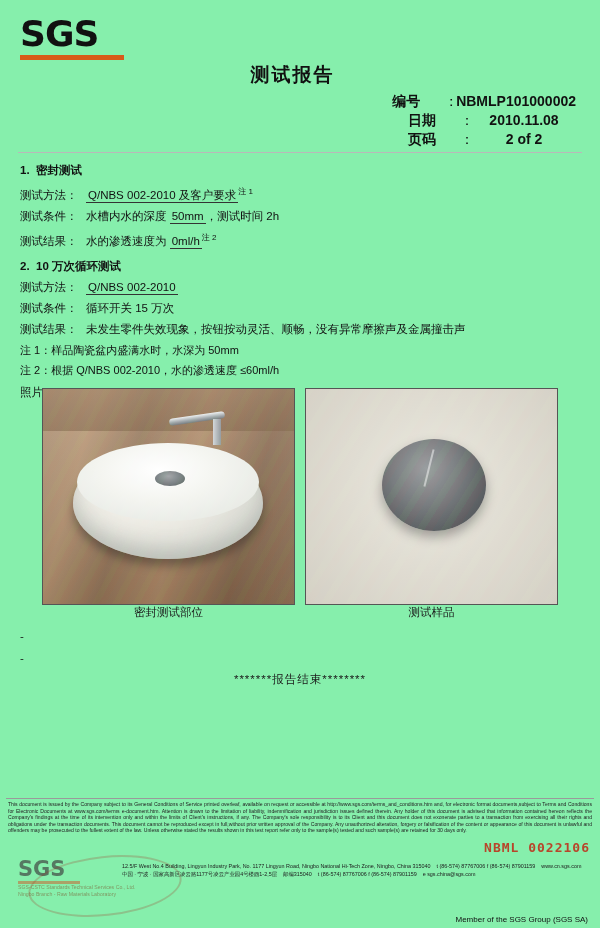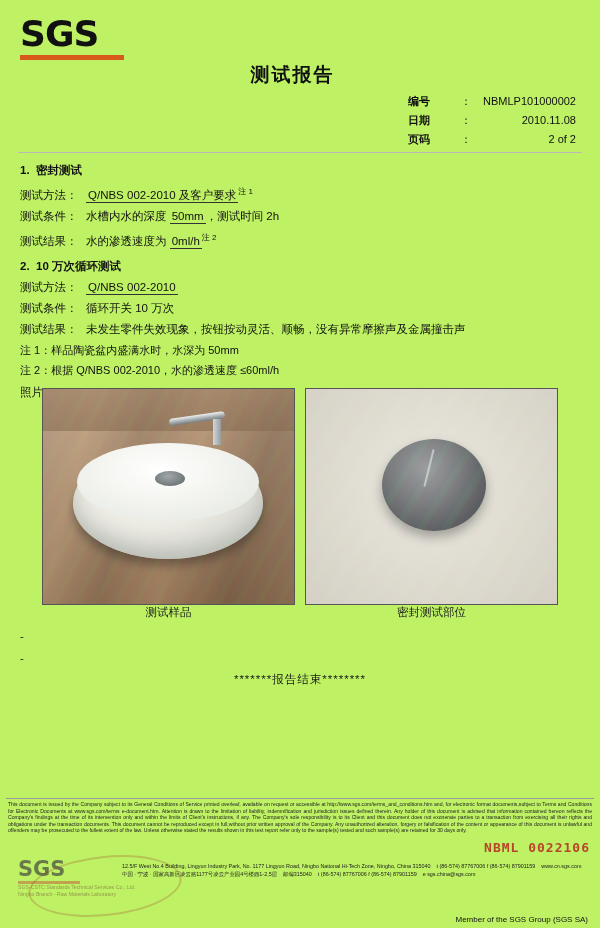--- a/index.html
+++ b/index.html
@@ -12,21 +12,21 @@
     background: #ffffff;
     font-family: "Liberation Sans", sans-serif;
     color: #1a1a1a;
     overflow: hidden;
     position: relative;
   }
   .page {
     position: relative;
     width: 600px;
     height: 928px;
-    background: #bef264;
+    background: #86efac;
     box-sizing: border-box;
   }
   
   .sgs-logo {
     position: absolute;
     left: 20px;
     top: 14px;
     width: 110px;
     height: 42px;
   }
@@ -54,42 +54,42 @@
     text-align: center;
     font-size: 19px;
     font-weight: bold;
     letter-spacing: 2px;
     color: #111;
   }
   .meta {
     position: absolute;
     right: 24px;
     top: 92px;
-    font-size: 11px;
+    font-size: 14px;
     line-height: 19px;
     color: #111;
   }
   .meta .row {
     display: flex;
     justify-content: flex-end;
     white-space: nowrap;
   }
   .meta .k {
     width: 52px;
     text-align: left;
     font-weight: bold;
   }
   .meta .c {
     width: 12px;
     text-align: center;
   }
   .meta .v {
     min-width: 104px;
-    text-align: right;
-    font-weight: normal;
+    text-align: center;
+    font-weight: bold;
   }
   .rule {
     position: absolute;
     left: 18px;
     right: 18px;
     top: 152px;
     border-top: 1px solid #b9b9b9;
   }
   
   .content {
@@ -447,21 +447,21 @@
 
     <div class="sec-title">
       <span class="num">2.</span><span>10 万次循环测试</span>
     </div>
 
     <div class="line">
       <span class="lbl">测试方法：</span><span class="val-u">Q/NBS 002-2010</span>
     </div>
 
     <div class="line">
-      <span class="lbl">测试条件：</span><span>循环开关 10 万次</span>
+      <span class="lbl">测试条件：</span><span>循环开关 15 万次</span>
     </div>
 
     <div class="line">
       <span class="lbl">测试结果：</span><span>未发生零件失效现象，按钮按动灵活、顺畅，没有异常摩擦声及金属撞击声</span>
     </div>
 
     <div class="note">注 1：样品陶瓷盆内盛满水时，水深为 50mm</div>
     <div class="note">注 2：根据 Q/NBS 002-2010，水的渗透速度 ≤60ml/h</div>
 
     <div class="photos-label">照片：</div>
@@ -483,22 +483,22 @@
     </div>
     <div class="photo-box">
       <div class="photo-inner p2">
         <div class="stopper"></div>
         <div class="sheen"></div>
       </div>
     </div>
   </div>
 
   <div class="cap-row">
+    <div class="cap-cell">密封测试部位</div>
     <div class="cap-cell">测试样品</div>
-    <div class="cap-cell">密封测试部位</div>
   </div>
 
   <div class="bullets">
     <div class="b">
       <span class="dash">-</span>
     </div>
     <div class="b">
       <span class="dash">-</span>
     </div>
   </div>

